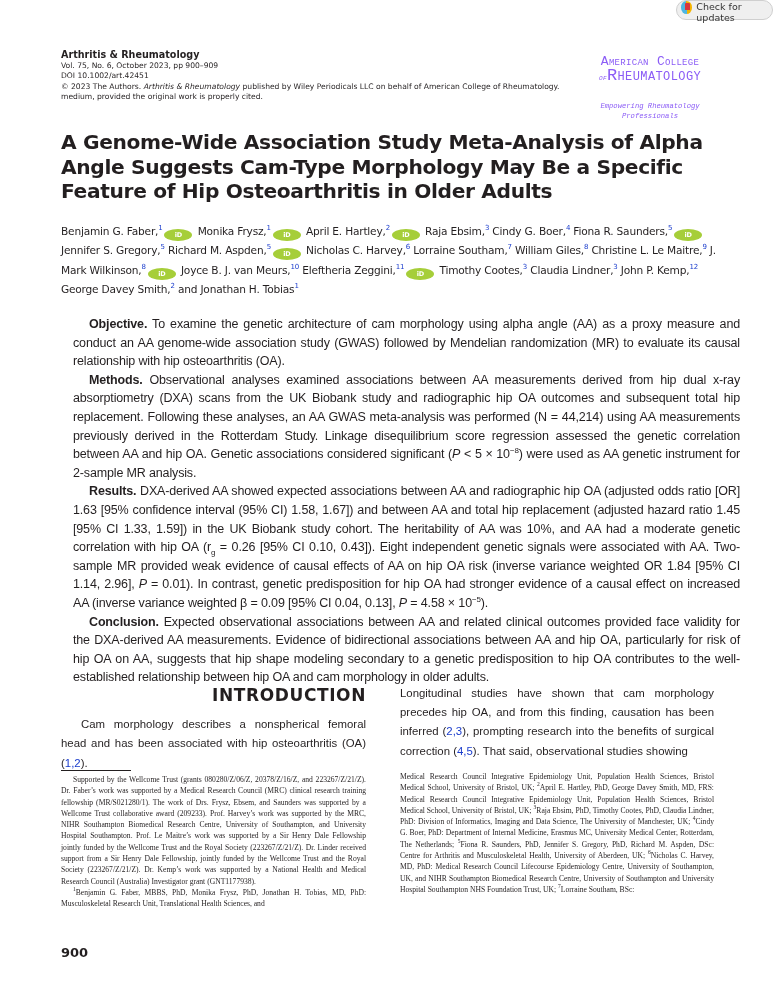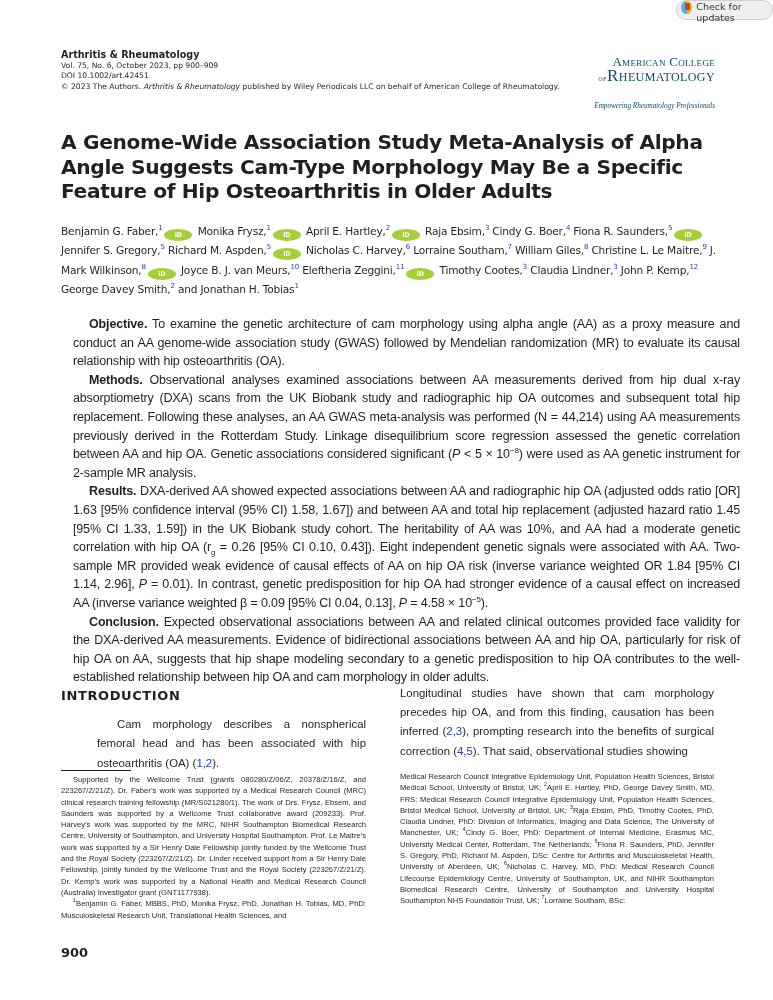--- a/index.html
+++ b/index.html
@@ -15,45 +15,45 @@
   }
   .updates-icon { width: 13px; height: 13px; border-radius: 50%; background: conic-gradient(#f4b400 0 50%, #4db6e2 50% 100%); position: relative; }
   .updates-icon::after { content: ""; position: absolute; left: 4px; top: 2px; width: 5px; height: 7px; background: #d9363e; border-radius: 1px 1px 0 0; }
 
   .journal-header { position: absolute; left: 61px; top: 49px; width: 560px; }
   .journal-name { font-family: "DejaVu Sans", sans-serif; font-weight: bold; font-size: 9.6px; line-height: 12px; }
   .meta-line { font-family: "DejaVu Sans", sans-serif; font-size: 7.6px; line-height: 10.4px; color: #231f20; white-space: nowrap; }
   .meta-line em { font-style: italic; }
   .link { color: #1a3ccc; }
 
-  .acr-logo { position: absolute; left: 585px; top: 55px; width: 130px; text-align: right; font-family: Liberation Serif, serif; color: #0c4a6e; }
+  .acr-logo { position: absolute; left: 585px; top: 55px; width: 130px; text-align: center; font-family: Liberation Mono, monospace; color: #8b5cf6; }
   .acr-line1 { font-size: 13px; letter-spacing: 0.3px; line-height: 13px; font-variant: small-caps; }
   .acr-line2 { font-size: 17px; line-height: 16px; font-variant: small-caps; letter-spacing: 0.4px; }
   .acr-line2 .of { font-size: 9px; font-style: italic; }
   .acr-tag { font-size: 7.2px; font-style: italic; line-height: 10px; margin-top: 15px; }
 
   .title { position: absolute; left: 61px; top: 130px; width: 660px; font-family: "DejaVu Sans", sans-serif; font-size: 20.2px; line-height: 24.5px; color: #231f20; letter-spacing: -0.35px; }
 
   .authors { position: absolute; left: 61px; top: 222px; width: 670px; font-family: "DejaVu Sans", sans-serif; font-size: 10.6px; line-height: 19.4px; color: #231f20; letter-spacing: -0.2px; }
   .authors sup { color: #1a3ccc; font-size: 7px; vertical-align: 5px; line-height: 0; }
   .orcid { display: inline-block; width: 28px; height: 12px; border-radius: 50%; background: #a6ce39; color: #fff; font-size: 6.5px; font-weight: bold; text-align: center; line-height: 12px; vertical-align: -2px; margin: 0 2px; cursor: pointer; }
 
   .abstract { position: absolute; left: 61px; top: 315px; width: 667px; font-family: "Liberation Sans", sans-serif; font-size: 12.5px; line-height: 18.6px; color: #231f20; text-align: justify; letter-spacing: -0.15px; margin-left: 12px; }
   .abstract p { text-indent: 16px; }
   .abstract b { font-weight: bold; }
   .abstract sub, .abstract sup { font-size: 8px; line-height: 0; }
 
   .col { position: absolute; font-family: "Liberation Sans", sans-serif; font-size: 11.4px; line-height: 19.2px; color: #231f20; text-align: justify; }
   .col-left { left: 61px; top: 686px; width: 305px; }
   .col-right { left: 400px; top: 684px; width: 314px; }
-  .section-heading { font-family: "DejaVu Sans", sans-serif; font-weight: bold; font-size: 13px; letter-spacing: 0.6px; margin-bottom: 10px; text-align: left; }
-  .col-left p.body { text-indent: 20px; margin-left: 36px; }
+  .section-heading { font-family: "DejaVu Sans", sans-serif; font-weight: bold; font-size: 17px; letter-spacing: 0.6px; margin-bottom: 10px; text-align: right; }
+  .col-left p.body { text-indent: 20px; }
 
   .fn-rule { position: absolute; left: 61px; top: 770px; width: 70px; height: 1px; background: #231f20; }
-  .footnotes { position: absolute; font-family: Liberation Sans, sans-serif; font-size: 7.6px; line-height: 11.3px; color: #231f20; text-align: justify; }
+  .footnotes { position: absolute; font-family: Liberation Serif, serif; font-size: 7.6px; line-height: 11.3px; color: #231f20; text-align: justify; }
   .fn-left { left: 61px; top: 774px; width: 305px; }
   .fn-right { left: 400px; top: 771px; width: 314px; }
   .footnotes p { text-indent: 12px; }
   .fn-right p { text-indent: 0; }
   .footnotes sup { font-size: 5.5px; line-height: 0; }
 
   .page-number { position: absolute; left: 61px; top: 945px; font-family: "DejaVu Sans", sans-serif; font-size: 13px; font-weight: bold; color: #231f20; }
 </style>
 </head>
 <body>
@@ -61,20 +61,21 @@
 <div class="updates-badge">
   <span class="updates-icon"></span>
   <span>Check for updates</span>
 </div>
 
 <div class="journal-header">
   <div class="journal-name">Arthritis &amp; Rheumatology</div>
   <div class="meta-line">Vol. 75, No. 6, October 2023, pp 900–909</div>
   <div class="meta-line">DOI 10.1002/art.42451</div>
   <div class="meta-line"><span>© 2023 The Authors. </span><em>Arthritis &amp; Rheumatology</em><span> published by Wiley Periodicals LLC on behalf of American College of Rheumatology.</span></div>
+  <div class="meta-line">medium, provided the original work is properly cited.</div>
 </div>
 
 <div class="acr-logo">
   <div class="acr-line1">American College</div>
   <div class="acr-line2"><span class="of">of</span><span>Rheumatology</span></div>
   <div class="acr-tag">Empowering Rheumatology Professionals</div>
 </div>
 
 <h1 class="title">A Genome-Wide Association Study Meta-Analysis of Alpha Angle Suggests Cam-Type Morphology May Be a Specific Feature of Hip Osteoarthritis in Older Adults</h1>
 

